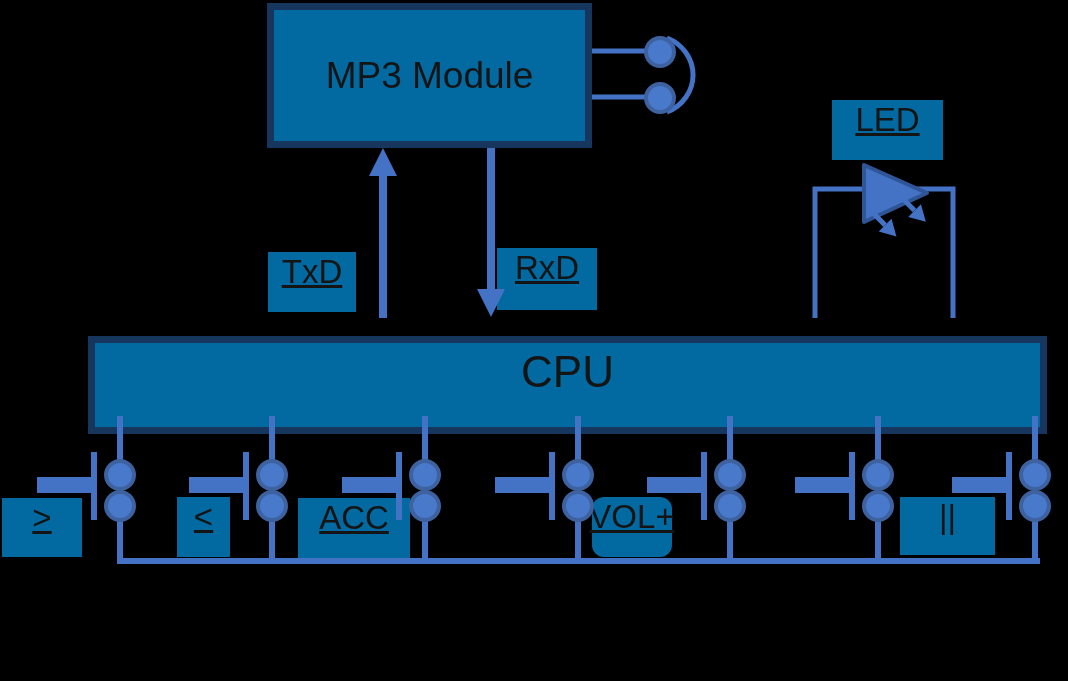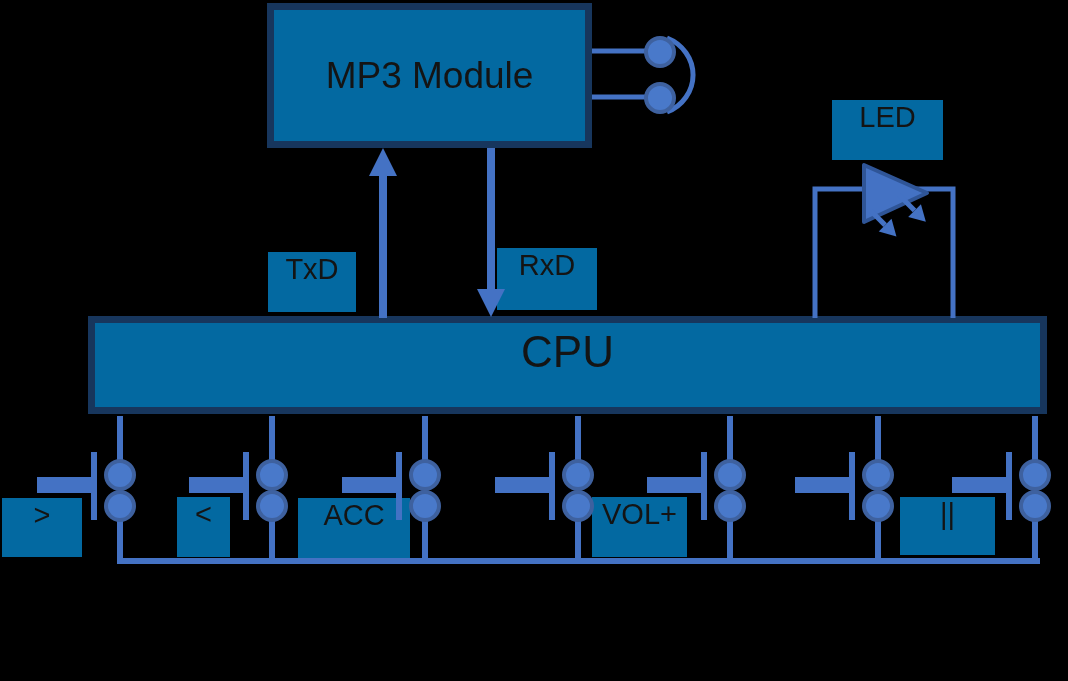--- a/index.html
+++ b/index.html
@@ -10,33 +10,33 @@
   .whitebox{
     position:absolute;background:#0369a1;box-sizing:border-box;
     display:flex;justify-content:center;color:#141414;z-index:2;
   }
   .block{border:7px solid #17365D;}
   .lbl-top{align-items:flex-start;}
   .lbl-center{align-items:center;}
   #wires{position:absolute;left:0;top:0;z-index:3;pointer-events:none;}
   .t37{font-size:37px;}
   .t44{font-size:44px;padding-top:4px;}
-  .t33{font-size:29px;padding-top:1px;}
+  .t33{font-size:33px;padding-top:1px;text-decoration:underline;}
   .t42{font-size:42px;padding-bottom:14px;}
 </style>
 </head>
 <body>
 
 <div id="stage">
 
   <div class="whitebox block lbl-center t37" style="left:267px;top:3px;width:325px;height:145px;">
     <span>MP3 Module</span>
   </div>
 
-  <div class="whitebox block lbl-top t44" style="left:88px;top:316px;width:959px;height:98px;">
+  <div class="whitebox block lbl-top t44" style="left:88px;top:336px;width:959px;height:98px;">
     <span>CPU</span>
   </div>
 
   <div class="whitebox lbl-top t33" style="left:268px;top:252px;width:88px;height:60px;">
     <span>TxD</span>
   </div>
   <div class="whitebox lbl-top t33" style="left:497px;top:248px;width:100px;height:62px;">
     <span>RxD</span>
   </div>
 
@@ -46,21 +46,21 @@
 
   <div class="whitebox lbl-top t33" style="left:2px;top:498px;width:80px;height:59px;">
     <span>&gt;</span>
   </div>
   <div class="whitebox lbl-top t33" style="left:177px;top:497px;width:53px;height:60px;">
     <span>&lt;</span>
   </div>
   <div class="whitebox lbl-top t33" style="left:298px;top:498px;width:112px;height:60px;">
     <span>ACC</span>
   </div>
-  <div class="whitebox lbl-top t33" style="left:592px;top:497px;width:95px;height:60px;">
+  <div class="whitebox lbl-top t33" style="left:592px;top:497px;width:80px;height:60px;border-radius:12px;">
     <span>VOL+</span>
   </div>
   <div class="whitebox lbl-top t33" style="left:900px;top:497px;width:95px;height:58px;">
     <span>||</span>
   </div>
 
 
   <svg id="wires" width="1068" height="681" viewBox="0 0 1068 681">
     <defs>
       <g id="switch-sym">

